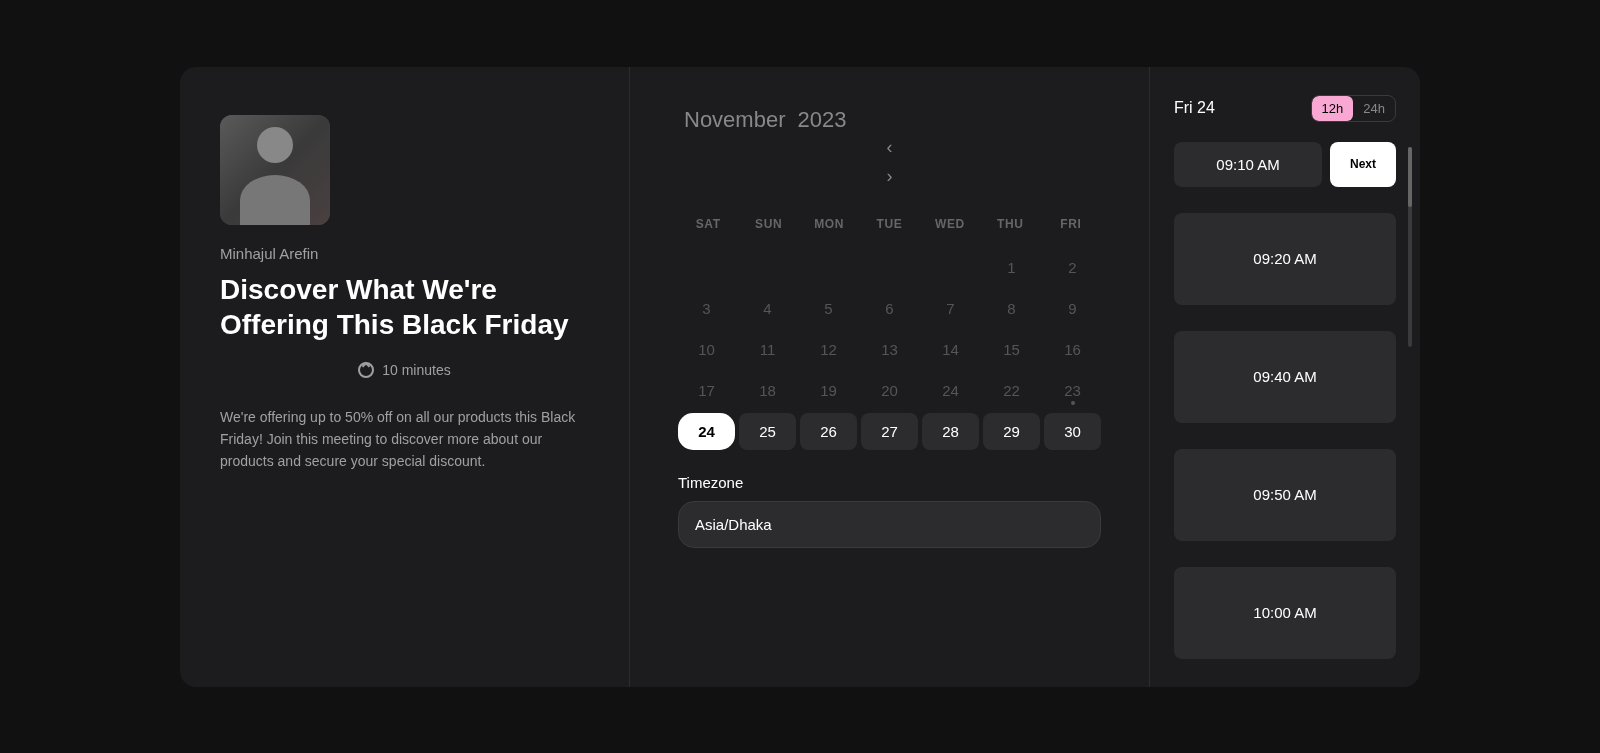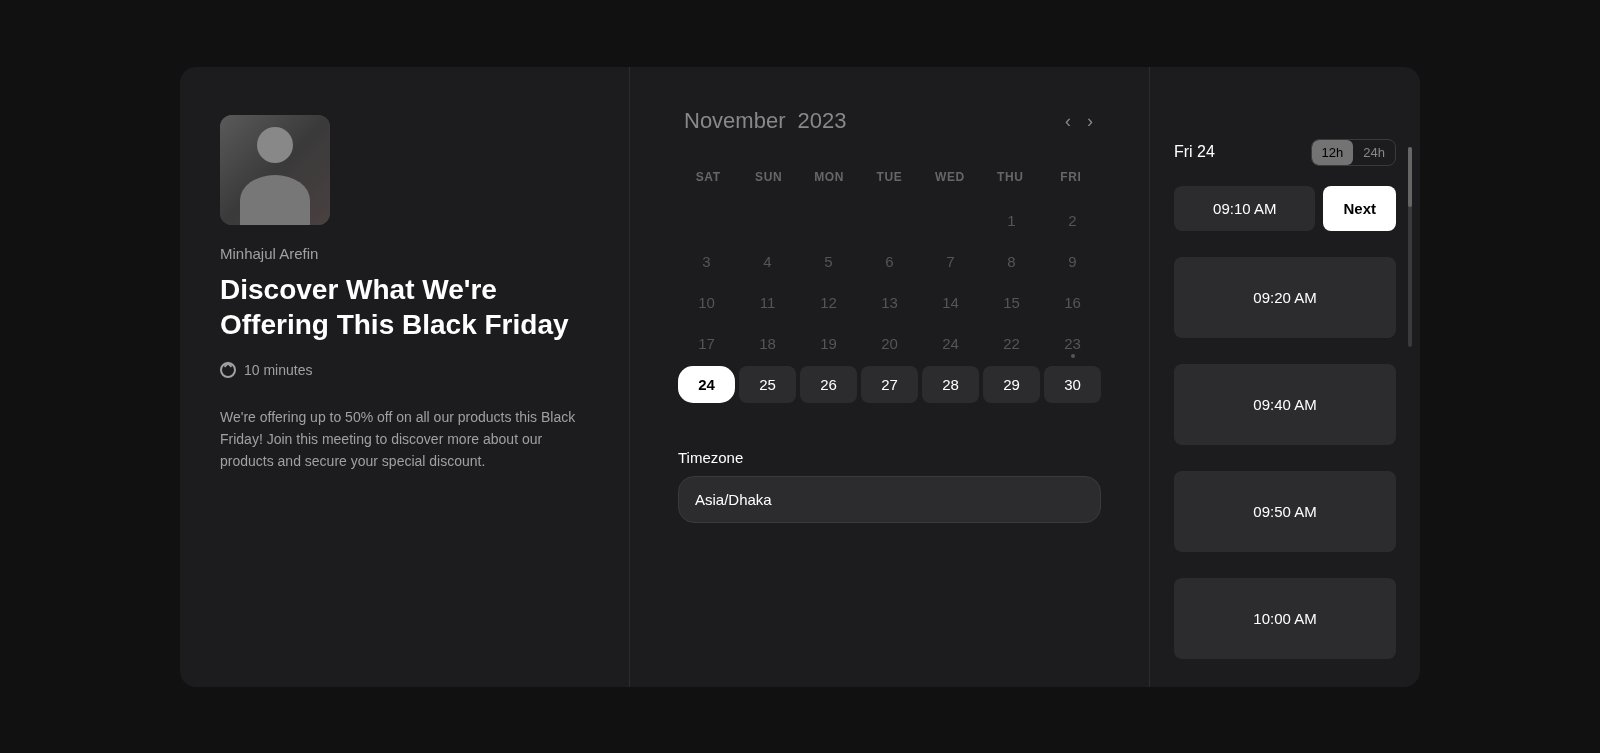--- a/index.html
+++ b/index.html
@@ -88,20 +88,21 @@
       margin-bottom: 20px;
     }
 
     .duration-row {
       display: flex;
       align-items: center;
       gap: 8px;
       color: #a0a0a0;
       font-size: 14px;
       margin-bottom: 28px;
+      justify-content: center;
     }
 
     .clock-icon {
       width: 16px;
       height: 16px;
       border: 2px solid #a0a0a0;
       border-radius: 50%;
       position: relative;
       display: inline-block;
       flex-shrink: 0;
@@ -127,22 +128,22 @@
 
     
     .middle-panel {
       flex: 1;
       padding: 40px 48px;
       border-right: 1px solid #2c2c2e;
     }
 
     .calendar-header {
       display: flex;
-      align-items: center;
-      margin-bottom: 28px;
+      margin-bottom: 20px;
+      flex-direction: column;
     }
 
     .calendar-month {
       font-size: 22px;
       font-weight: 500;
       color: #ffffff;
       flex: 1;
     }
 
     .calendar-month span {
@@ -217,21 +218,21 @@
       bottom: 4px;
       left: 50%;
       transform: translateX(-50%);
       width: 4px;
       height: 4px;
       background: #555;
       border-radius: 50%;
     }
 
     .timezone-section {
-      margin-top: 46px;
+      margin-top: 24px;
     }
 
     .timezone-label {
       color: #ffffff;
       font-size: 15px;
       font-weight: 500;
       margin-bottom: 10px;
     }
 
     .timezone-select {
@@ -253,21 +254,20 @@
       display: flex;
       flex-direction: column;
       flex-shrink: 0;
     }
 
     .time-header {
       display: flex;
       align-items: center;
       margin-bottom: 20px;
       gap: 12px;
-      margin-top: 44px;
     }
 
     .date-label {
       color: #ffffff;
       font-size: 16px;
       font-weight: 500;
       flex: 1;
     }
 
     .time-format-toggle {
@@ -281,21 +281,21 @@
       background: none;
       border: none;
       color: #888;
       font-size: 13px;
       padding: 5px 10px;
       cursor: pointer;
       font-weight: 500;
     }
 
     .format-btn.active {
-      background: #737373;
+      background: #f9a8d4;
       color: #000000;
       border-radius: 6px;
     }
 
     .time-slots {
       display: flex;
       flex-direction: column;
       gap: 26px;
       overflow-y: auto;
       flex: 1;
@@ -321,21 +321,21 @@
 
     .time-slot-btn.selected-time {
       background: #2c2c2e;
     }
 
     .next-btn {
       background: #ffffff;
       border: none;
       border-radius: 8px;
       color: #000000;
-      font-size: 15px;
+      font-size: 12px;
       font-weight: 600;
       padding: 14px 20px;
       cursor: pointer;
       white-space: nowrap;
     }
 
     
     .right-panel::-webkit-scrollbar { width: 4px; }
     .right-panel::-webkit-scrollbar-track { background: transparent; }
     .right-panel::-webkit-scrollbar-thumb { background: #444; border-radius: 2px; }

